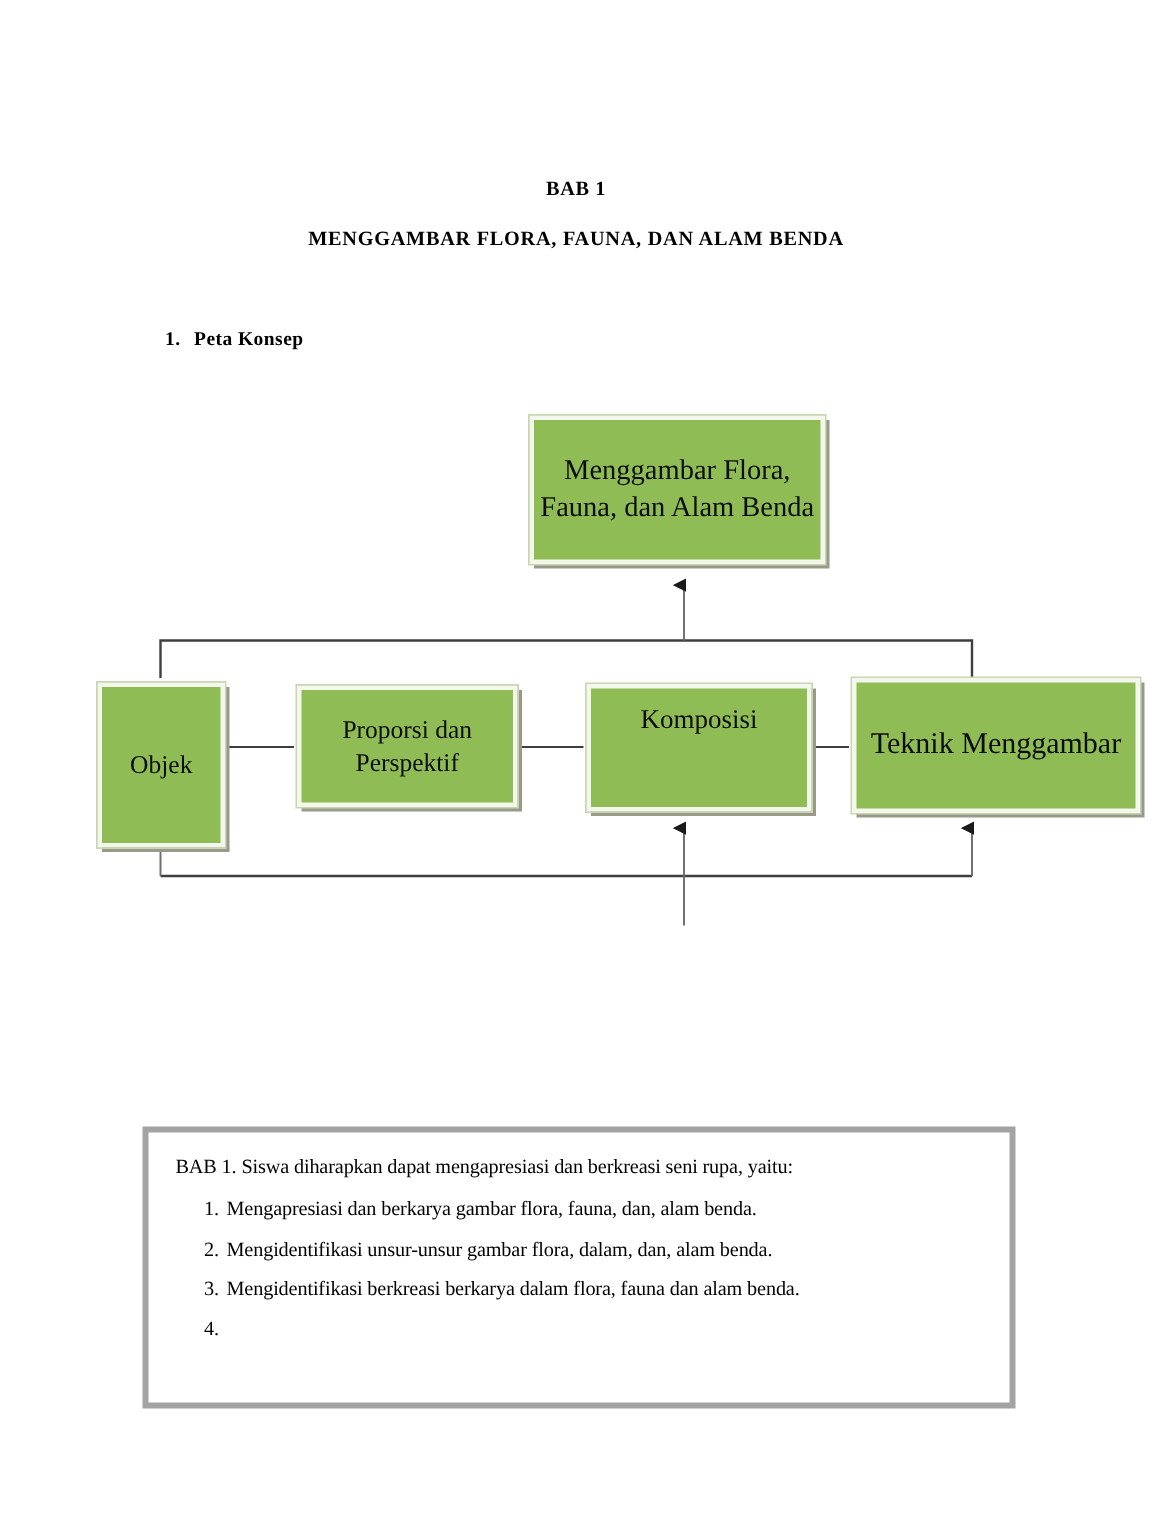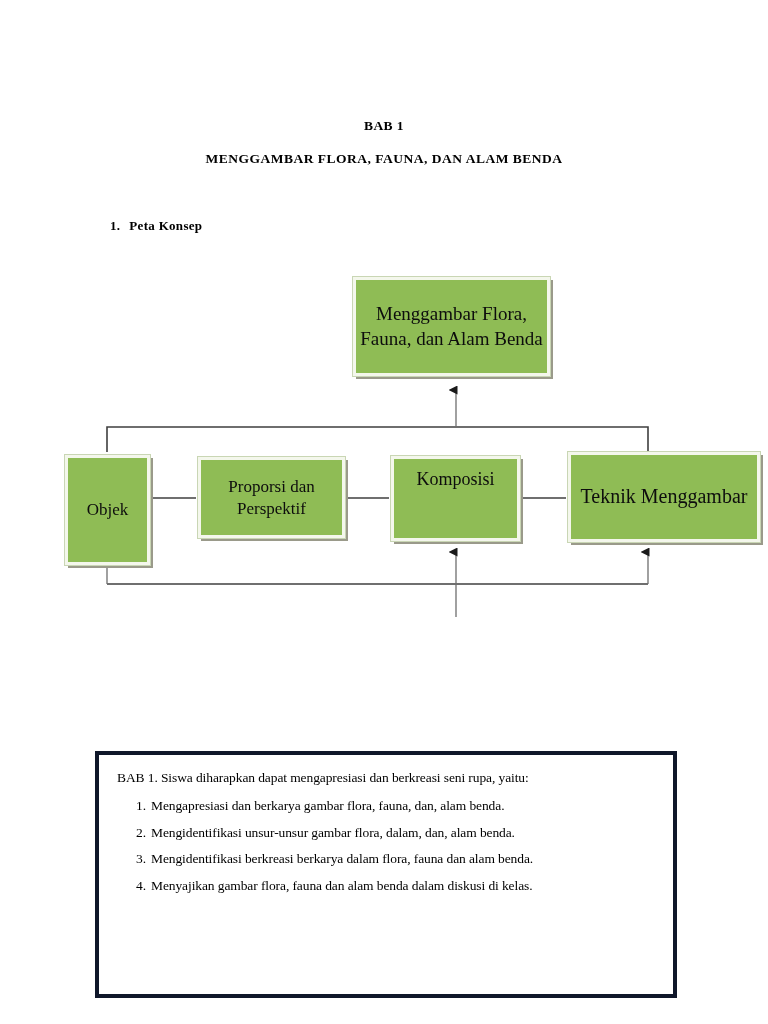--- a/index.html
+++ b/index.html
@@ -94,21 +94,21 @@
   #node-proporsi {
     left: 198px;
     top: 433px;
     width: 147px;
     height: 81px;
     font-size: 17px;
   }
   #node-komposisi {
     left: 391px;
     top: 432px;
-    width: 129px;
+    width: 150px;
     height: 85px;
     font-size: 18px;
     align-items: flex-start;
     padding-top: 9px;
   }
   #node-teknik {
     left: 568px;
     top: 428px;
     width: 192px;
     height: 90px;
@@ -133,23 +133,23 @@
     height: 1024px;
     pointer-events: none;
   }
 
   
   #objectives-panel {
     position: absolute;
     left: 95px;
     top: 727px;
     width: 582px;
-    height: 247px;
+    height: 188px;
     box-sizing: border-box;
-    border: 4px solid #0f172a;
+    border: 4px solid #a3a3a3;
     background: #ffffff;
     padding: 14px 18px 0 18px;
   }
   #objectives-intro {
     font-size: 13.5px;
     line-height: 1.35;
     margin: 0 0 4px 0;
     letter-spacing: -0.1px;
   }
   #objectives-list {
@@ -230,18 +230,17 @@
         <li>
           <span class="marker">2.</span>
           <span>Mengidentifikasi unsur-unsur gambar flora, dalam, dan, alam benda.</span>
         </li>
         <li>
           <span class="marker">3.</span>
           <span>Mengidentifikasi berkreasi berkarya dalam flora, fauna dan alam benda.</span>
         </li>
         <li>
           <span class="marker">4.</span>
-          <span>Menyajikan gambar flora, fauna dan alam benda dalam diskusi di kelas.</span>
         </li>
       </ol>
   </div>
 
 </div>
 
 </body></html>

